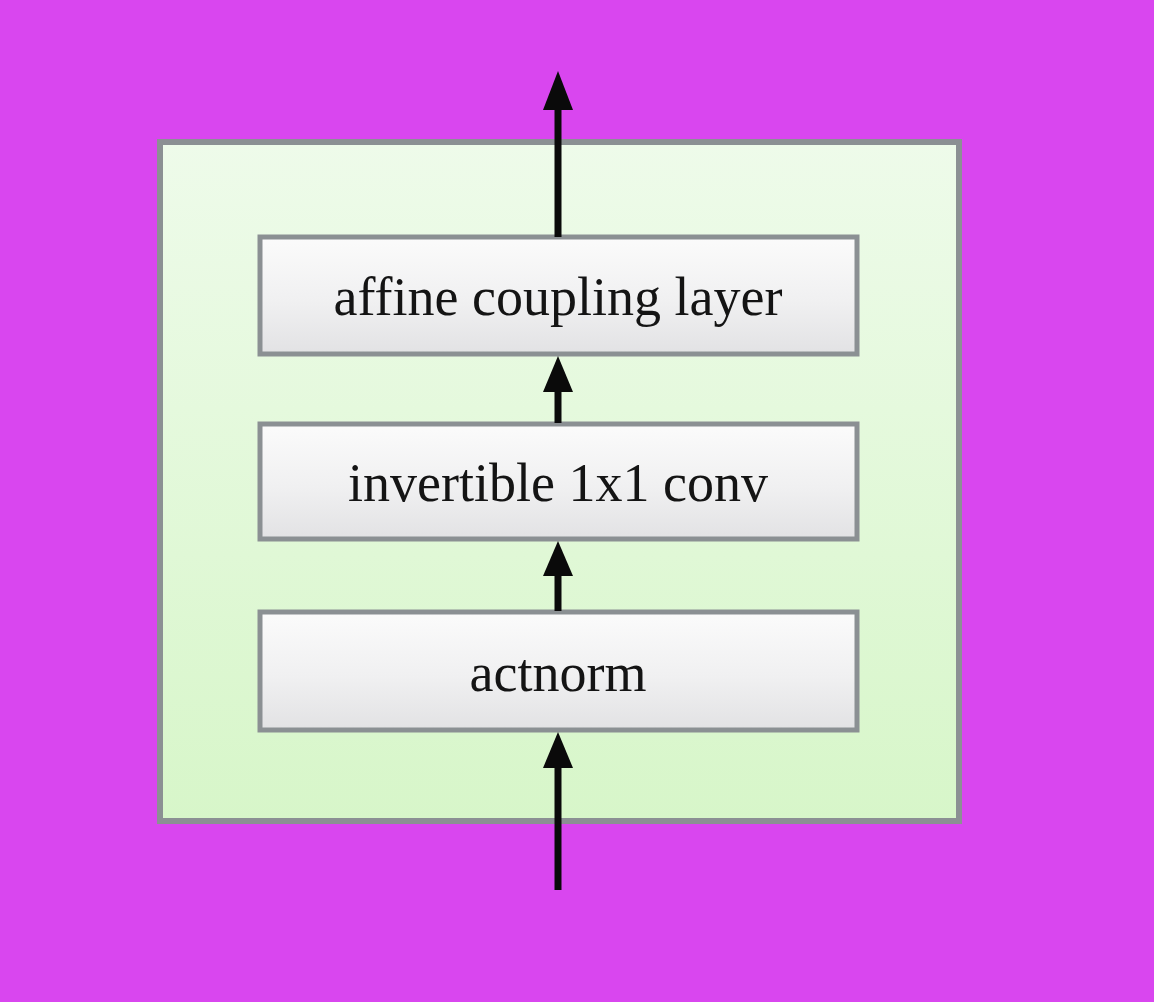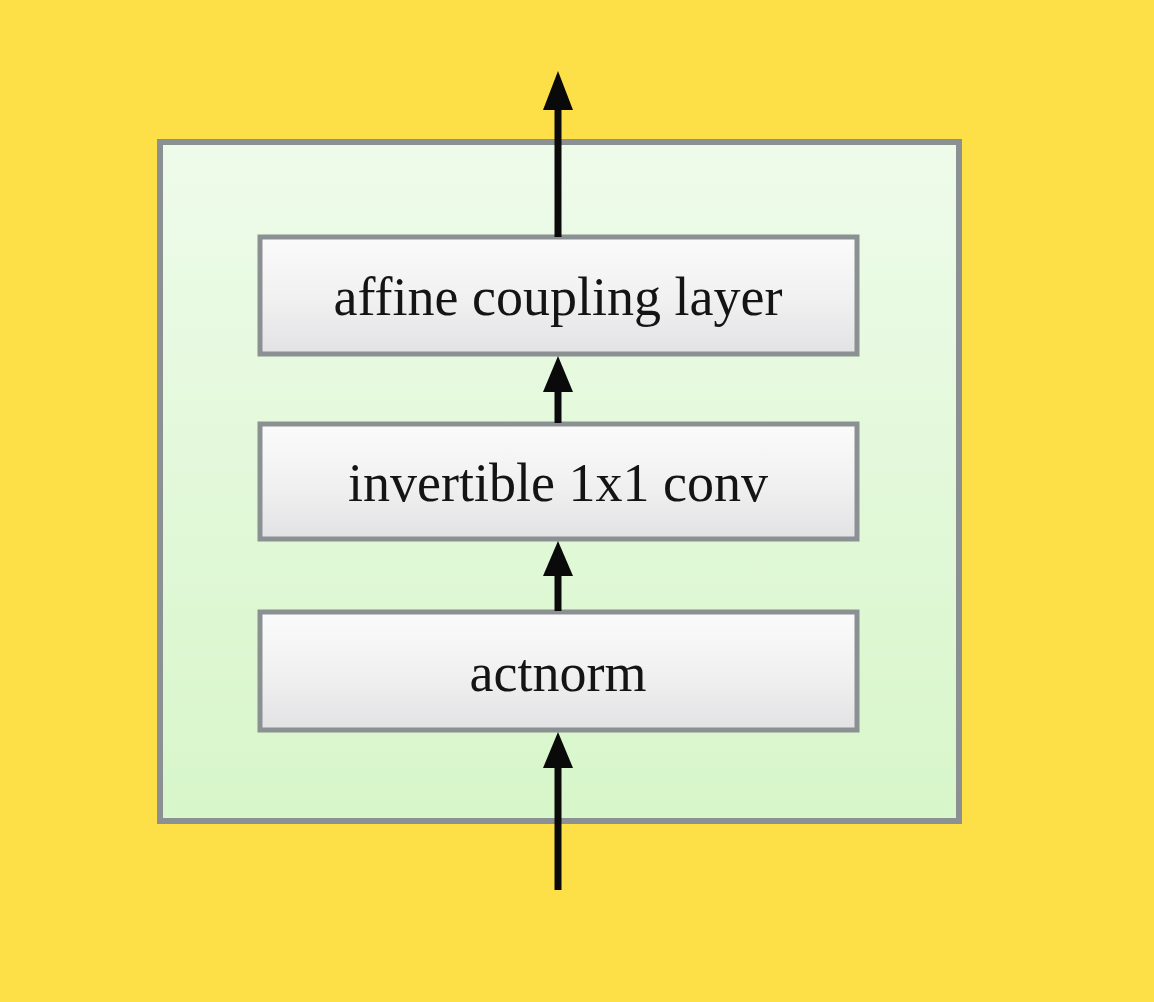--- a/index.html
+++ b/index.html
@@ -4,21 +4,21 @@
 <style>
   html, body {
     margin: 0;
     padding: 0;
     background: #ffffff;
   }
   .stage {
     position: relative;
     width: 1154px;
     height: 1002px;
-    background: #fde047;
+    background: #d946ef;
     overflow: hidden;
   }
   svg {
     display: block;
   }
   .node-label {
     font-family: "Liberation Serif", "DejaVu Serif", serif;
     font-size: 54px;
     fill: #141414;
     text-anchor: middle;

